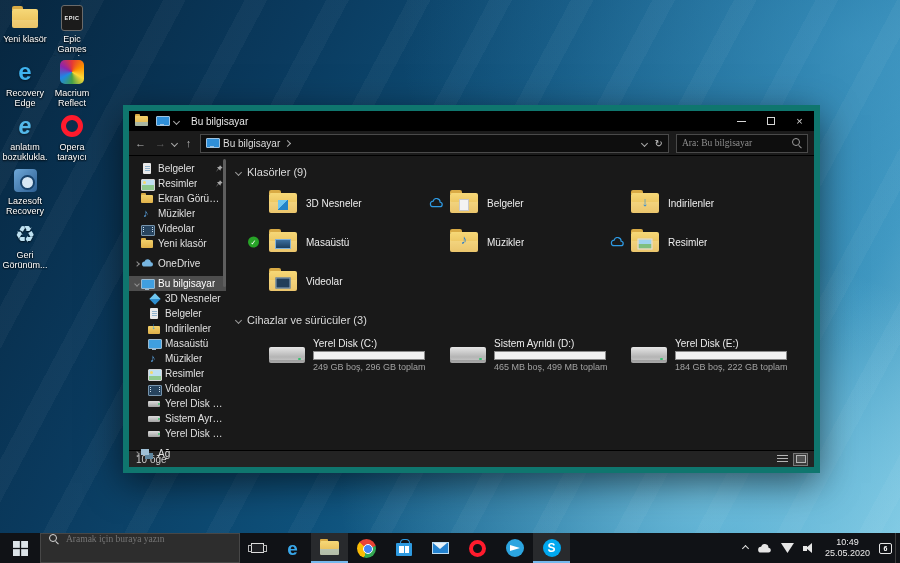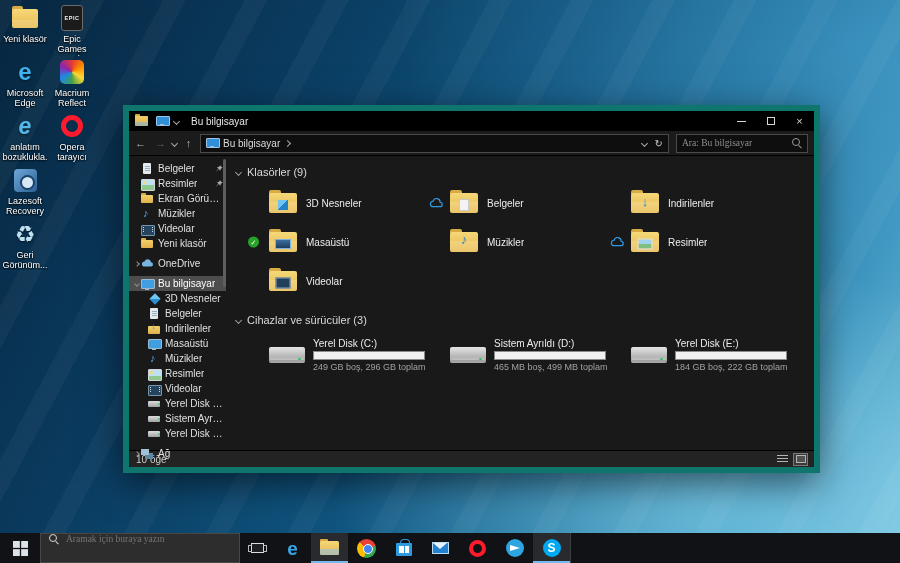--- a/index.html
+++ b/index.html
@@ -197,21 +197,21 @@
     <div class="dicon">
       <div class="dicon-img">
           <span class="shape-folder"></span>
         </div>
       <div class="dicon-label">Yeni klasör</div>
     </div>
     <div class="dicon">
       <div class="dicon-img">
           <span class="shape-edge">e</span>
         </div>
-      <div class="dicon-label">Microsoft Edge</div>
+      <div class="dicon-label">Recovery Edge</div>
     </div>
     <div class="dicon">
       <div class="dicon-img">
           <span class="shape-ie">e</span>
         </div>
       <div class="dicon-label">anlatım bozuklukla...</div>
     </div>
     <div class="dicon">
       <div class="dicon-img">
           <span class="shape-lazesoft"></span>
@@ -536,15 +536,32 @@
     <div class="tb-app">
         <span class="a-opera"></span>
       </div>
     <div class="tb-app">
         <span class="a-telegram"></span>
       </div>
     <div class="tb-app running">
         <span class="a-skype">S</span>
       </div>
 
+    <div class="tray">
+      <span class="chev up"></span>
+      <span class="tray-cloud">
+          <svg width="15" height="11" viewBox="0 0 22 15">
+            <path d="M6 13.5h10.5a3.6 3.6 0 0 0 .4-7.2A5.6 5.6 0 0 0 6 4.8 4.3 4.3 0 0 0 6 13.5z" fill="#e6e6e6"></path>
+          </svg>
+        </span>
+      <span class="wifi"></span>
+      <span class="vol"></span>
+      <div class="clock">
+        <div>10:49</div>
+        <div>25.05.2020</div>
+      </div>
+      <span class="ac">
+          <span class="ac-badge">6</span>
+        </span>
+    </div>
     <div class="show-desktop"></div>
   </div>
 </div>
 
 </body></html>

